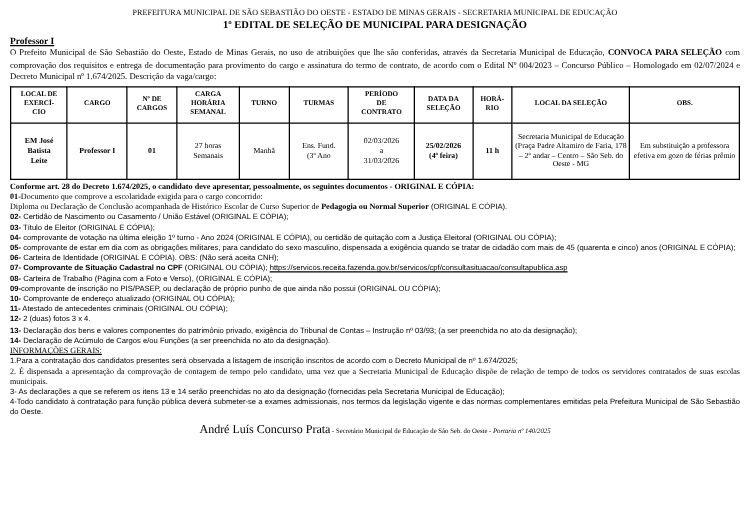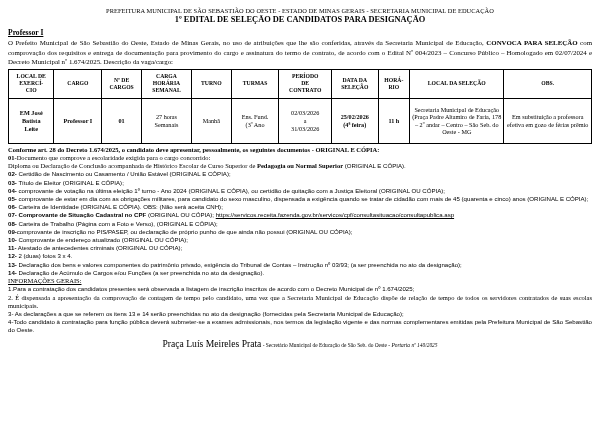--- a/index.html
+++ b/index.html
@@ -37,21 +37,21 @@
   .signature{ text-align:center; margin-top:3px; font-size:9.6px; line-height:12px; }
   .signature .role{ font-size:5.4px; }
   .signature .portaria{ font-size:5.4px; font-style:italic; }
 </style>
 </head>
 <body>
 
 <div class="page">
 
   <div class="doc-header">PREFEITURA MUNICIPAL DE SÃO SEBASTIÃO DO OESTE - ESTADO DE MINAS GERAIS - SECRETARIA MUNICIPAL DE EDUCAÇÃO</div>
-  <div class="doc-title">1º EDITAL DE SELEÇÃO DE CANDIDATOS PARA DESIGNAÇÃO</div>
+  <div class="doc-title">1º EDITAL DE SELEÇÃO DE MUNICIPAL PARA DESIGNAÇÃO</div>
   <div class="section-heading">Professor I</div>
 
   <p class="intro"><span>O Prefeito Municipal de São Sebastião do Oeste, Estado de Minas Gerais, no uso de atribuições que lhe são conferidas, através da Secretaria Municipal de Educação, </span><b>CONVOCA PARA SELEÇÃO</b><span> com comprovação dos requisitos e entrega de documentação para provimento do cargo e assinatura do termo de contrato, de acordo com o Edital Nº 004/2023 – Concurso Público – Homologado em 02/07/2024 e Decreto Municipal nº 1.674/2025. Descrição da vaga/cargo:</span></p>
 
   <table class="vaga">
     <colgroup>
       <col style="width:7.8%">
         <col style="width:8.2%">
         <col style="width:6.8%">
         <col style="width:8.6%">
@@ -131,15 +131,15 @@
   </div>
 
   <div>
     <p class="info-heading">INFORMAÇÕES GERAIS:</p>
     <p class="doc-item sans">1.Para a contratação dos candidatos presentes será observada a listagem de inscrição inscritos de acordo com o Decreto Municipal de nº 1.674/2025;</p>
     <p class="doc-item serif">2. É dispensada a apresentação da comprovação de contagem de tempo pelo candidato, uma vez que a Secretaria Municipal de Educação dispõe de relação de tempo de todos os servidores contratados de suas escolas municipais.</p>
     <p class="doc-item sans">3- As declarações a que se referem os itens 13 e 14 serão preenchidas no ato da designação (fornecidas pela Secretaria Municipal de Educação);</p>
     <p class="doc-item sans">4-Todo candidato à contratação para função pública deverá submeter-se a exames admissionais, nos termos da legislação vigente e das normas complementares emitidas pela Prefeitura Municipal de São Sebastião do Oeste.</p>
   </div>
 
-  <div class="signature"><span>Praça Luís Meireles Prata</span><span class="role"> - </span><span class="role">Secretário Municipal de Educação de São Seb. do Oeste</span><span class="portaria"> - </span><span class="portaria">Portaria nº 140/2025</span></div>
+  <div class="signature"><span>André Luís Concurso Prata</span><span class="role"> - </span><span class="role">Secretário Municipal de Educação de São Seb. do Oeste</span><span class="portaria"> - </span><span class="portaria">Portaria nº 140/2025</span></div>
 
 </div>
 
 </body></html>

